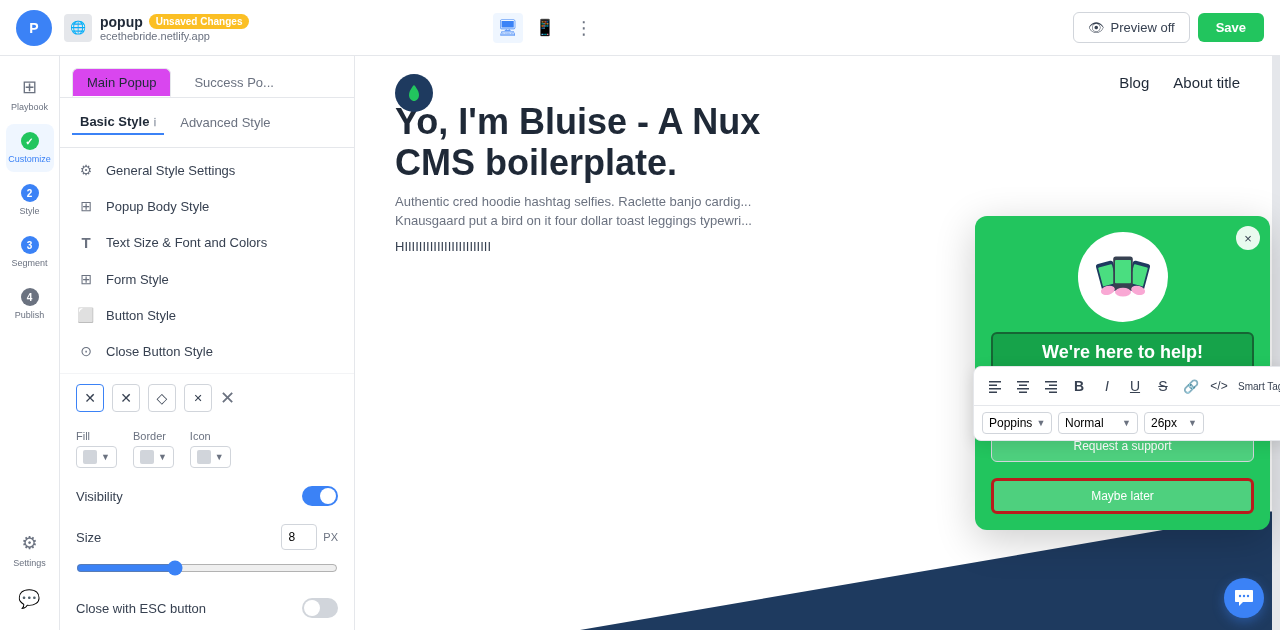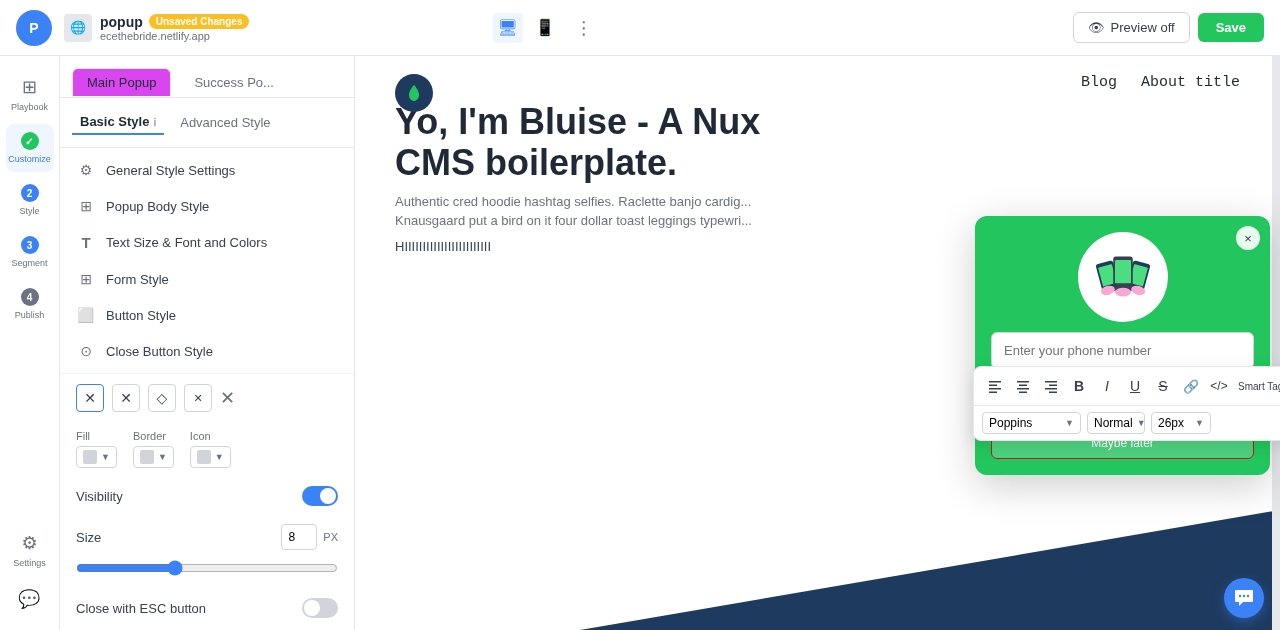--- a/index.html
+++ b/index.html
@@ -338,22 +338,22 @@
       display: flex; align-items: center; gap: 6px;
       padding: 6px 8px;
     }
     .toolbar-select {
       border: 1px solid #d1d5db;
       border-radius: 4px;
       padding: 3px 6px;
       font-size: 12px;
       display: flex; align-items: center; gap: 4px; cursor: pointer;
     }
-    .toolbar-select-wide { width: 99px; text-align: center; }
-    .toolbar-select-med { width: 58px; }
+    .toolbar-select-wide { width: 70px; text-align: center; }
+    .toolbar-select-med { width: 80px; }
     .toolbar-select-sm { width: 60px; }
 
     
     .popup-heading-container {
       background: #16a34a;
       border-radius: 6px;
       padding: 8px 12px;
       margin-bottom: 10px;
       text-align: center;
       border: 2px solid #166534;
@@ -382,21 +382,21 @@
       background: rgba(255,255,255,0.2);
       border-radius: 6px;
       padding: 8px;
       font-size: 12px;
       color: #fff;
       cursor: pointer;
       text-align: center;
     }
     .popup-btn-later {
       flex: 1;
-      border: 1px solid #b91c1c;
+      border: 3px solid #b91c1c;
       background: rgba(255,255,255,0.2);
       border-radius: 6px;
       padding: 8px;
       font-size: 12px;
       color: #fff;
       cursor: pointer;
       text-align: center;
     }
 
     
@@ -587,21 +587,21 @@
     <div class="toggle-row">
       
       
     </div>
 
   </div>
 
   <div class="canvas-area">
     <div class="website-preview">
 
-      <div style="position:relative;padding:18px 40px 0;display:flex;align-items:center;justify-content:flex-end;gap:24px;font-family:Liberation Mono, monospace;">
+      <div style="position:relative;padding:18px 40px 0;display:flex;align-items:center;justify-content:flex-end;gap:24px;">
         <div style="position:absolute;left:40px;top:18px;width:38px;height:38px;background:#1e3a5f;border-radius:50%;display:flex;align-items:center;justify-content:center;">
           <svg width="22" height="22" viewBox="0 0 22 22" fill="none">
             <path d="M11 3 C11 3, 6 8, 6 13 C6 16.5 8.5 19 11 19 C13.5 19 16 16.5 16 13 C16 8 11 3 11 3Z" fill="#22c55e"></path>
           </svg>
         </div>
         <span style="font-size:15px;color:#1f2937;font-weight:500;">Blog</span>
         <span style="font-size:15px;color:#1f2937;font-weight:500;">About title</span>
       </div>
 
       <div style="padding: 10px 40px;">
@@ -686,20 +686,23 @@
               <rect x="34" y="22" width="22" height="38" rx="3" fill="#374151"></rect>
               <rect x="36" y="26" width="18" height="26" rx="1" fill="#4ade80"></rect>
 
               <ellipse cx="28" cy="60" rx="8" ry="5" fill="#f9a8d4" transform="rotate(-15 28 60)"></ellipse>
               <ellipse cx="62" cy="60" rx="8" ry="5" fill="#f9a8d4" transform="rotate(15 62 60)"></ellipse>
               <ellipse cx="45" cy="62" rx="9" ry="5" fill="#f9a8d4"></ellipse>
             </svg>
           </div>
         </div>
 
+        <div class="popup-heading-container">
+          <div class="popup-heading">We're here to help!</div>
+        </div>
 
         <input type="text" class="popup-phone-input" placeholder="Enter your phone number" style="">
 
         <div class="popup-btns-row">
           <div class="popup-btn-support">Request a support</div>
           <div class="popup-btn-later">Maybe later</div>
         </div>
       </div>
 
       <div class="chat-widget">

